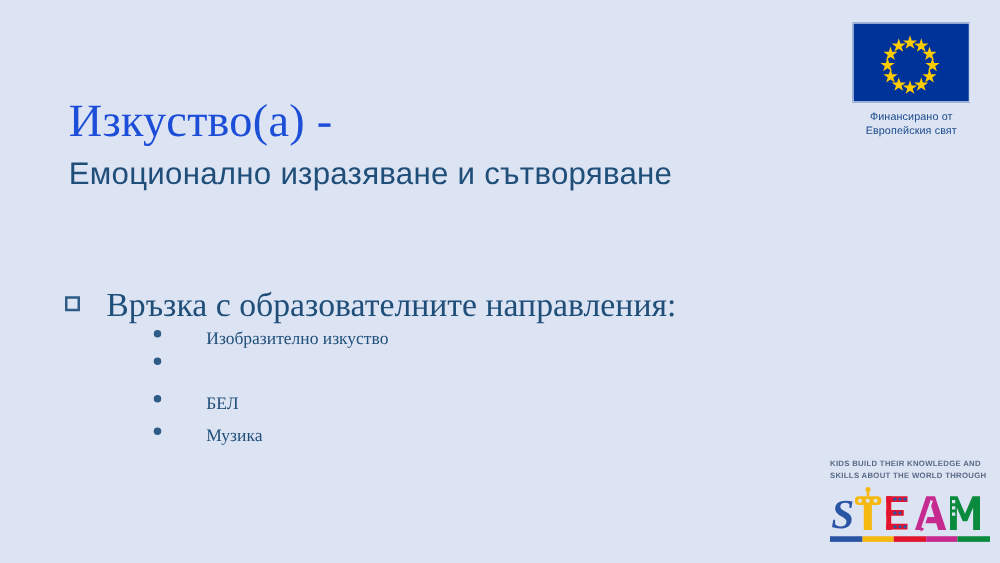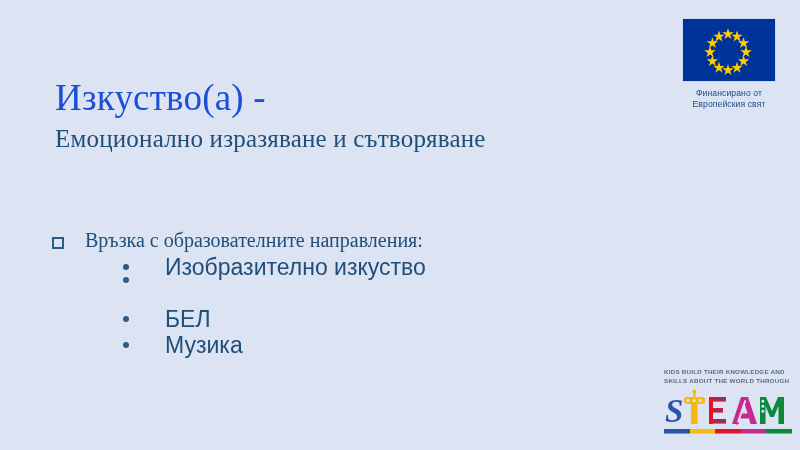--- a/index.html
+++ b/index.html
@@ -64,21 +64,21 @@
   .slide-title {
     font-family: "Liberation Serif", serif;
     font-size: 37px;
     line-height: 1.08;
     color: #1d4ed8;
     font-weight: normal;
     margin: 0;
     letter-spacing: 0.2px;
   }
   .slide-subtitle {
-    font-family: Liberation Serif, serif;
+    font-family: Liberation Sans, sans-serif;
     font-size: 25px;
     line-height: 1.2;
     color: #1f4e79;
     font-weight: normal;
     margin: 6px 0 0 0;
     letter-spacing: 0.2px;
   }
 
   
   .body-block {
@@ -111,21 +111,21 @@
   .box-marker .shadow {
     position: absolute;
     left: 3px; top: 3px;
     width: 12px;
     height: 12px;
     background: #2e5c87;
     z-index: -1;
   }
   .lvl1-text {
     font-family: "Liberation Serif", serif;
-    font-size: 20px;
+    font-size: 27px;
     color: #1f4e79;
     line-height: 1.25;
   }
   .lvl2-list {
     margin: 3px 0 0 0;
     padding: 0;
     list-style: none;
   }
   .lvl2-row {
     display: flex;
@@ -136,22 +136,22 @@
     width: 6px;
     height: 6px;
     border-radius: 50%;
     background: #2e5c87;
     flex: 0 0 auto;
     margin-left: 71px;
     position: relative;
     top: -5px;
   }
   .lvl2-text {
-    font-family: Liberation Sans, sans-serif;
-    font-size: 23px;
+    font-family: Liberation Serif, serif;
+    font-size: 14px;
     color: #1f4e79;
     margin-left: 36px;
     line-height: 1;
     white-space: nowrap;
   }
 
   
   .steam-block {
     position: absolute;
     left: 664px;

